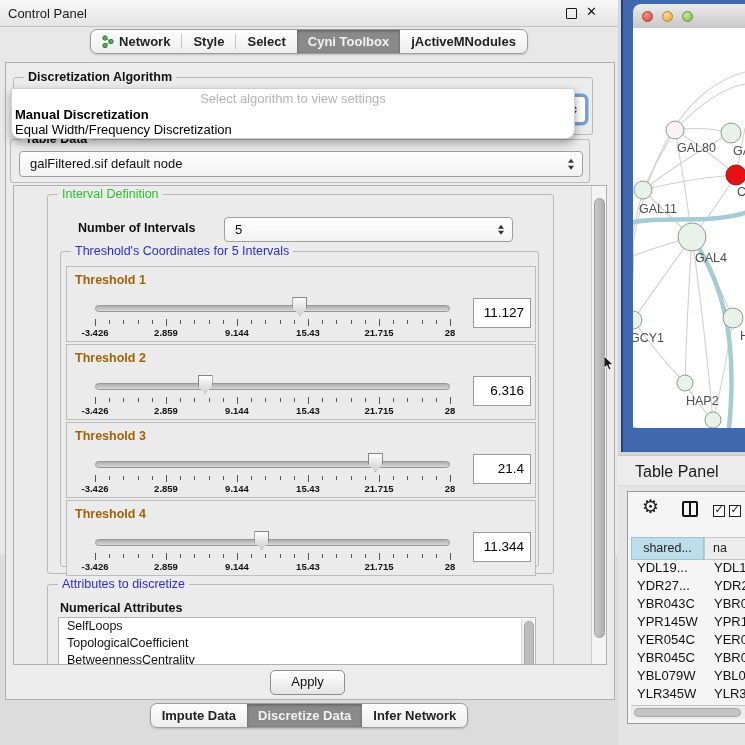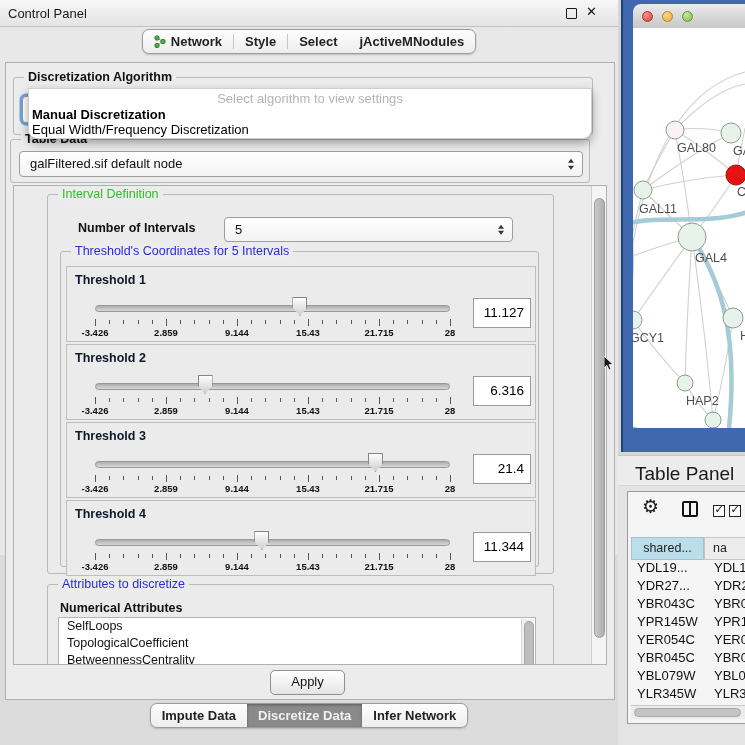--- a/index.html
+++ b/index.html
@@ -26,36 +26,36 @@
   .legend.black{color:#111;font-weight:bold;}
   .legend.green{color:#2dbf2d;}
   .legend.blue{color:#2a2ae0;}
   #g-algo{left:7px;top:14px;width:578px;height:56px;}
   #algo-combo{position:absolute;left:8px;top:18px;width:562px;height:25px;background:#fff;border:1px solid #9b9b9b;border-radius:4px;box-shadow:0 0 0 2.5px #67a3de;}
   .combo{position:absolute;background:linear-gradient(#ffffff,#f2f2f2);border:1px solid #9e9e9e;border-radius:4px;font-size:13px;color:#111;}
   .combo .val{position:absolute;left:10px;top:0;line-height:23px;}
   .combo-arrows{position:absolute;right:8px;top:50%;transform:translateY(-50%);display:flex;flex-direction:column;gap:2.5px;}
   .arr-up{width:0;height:0;border-left:3.5px solid transparent;border-right:3.5px solid transparent;border-bottom:4px solid #333;}
   .arr-dn{width:0;height:0;border-left:3.5px solid transparent;border-right:3.5px solid transparent;border-top:4px solid #333;}
-  #popup{position:absolute;left:22px;top:25px;width:562px;height:49px;background:#fff;border:1px solid #cfcfcf;border-radius:2px 2px 9px 9px;box-shadow:0 4px 10px rgba(0,0,0,.35);z-index:40;}
+  #popup{position:absolute;left:5px;top:25px;width:562px;height:49px;background:#fff;border:1px solid #cfcfcf;border-radius:2px 2px 9px 9px;box-shadow:0 4px 10px rgba(0,0,0,.35);z-index:40;}
   .popup-hint{text-align:center;color:#b4b4b4;font-size:13px;height:16px;padding-top:2px;}
   .popup-opt{font-size:13px;color:#000;padding-left:3px;height:15px;line-height:15px;}
   .popup-opt.bold{font-weight:bold;}
   #g-table{left:4px;top:76px;width:578px;height:42px;}
   #table-combo{left:8px;top:11px;width:562px;height:24px;}
   #table-combo .val{line-height:24px;}
   #scroll-area{position:absolute;left:7px;top:122px;width:592px;height:478px;border:1px solid #b0b0b0;background:#ebebeb;overflow:hidden;}
   #v-scrollbar{position:absolute;right:0;top:0;width:14px;height:478px;background:#f4f4f4;border-left:1px solid #cfcfcf;}
   #v-thumb{position:absolute;left:2px;top:12px;width:9px;height:438px;background:linear-gradient(90deg,#c9c9c9,#aeaeae);border-radius:6px;border:1px solid #9c9c9c;}
   #g-interval{left:33px;top:8px;width:505px;height:378px;}
   #num-label{position:absolute;left:30px;top:26px;font-size:12.5px;font-weight:bold;color:#111;}
   #num-combo{left:176px;top:22px;width:287px;height:23px;}
   #g-thresh{position:absolute;left:12px;top:56px;width:477px;height:314px;border:1px solid #b9b9b9;border-radius:3px;}
   .tpanel{position:absolute;left:5px;width:468px;height:74px;border:1px solid #bdbdbd;background:#ebebeb;}
-  .t-label{position:absolute;left:8px;top:6px;font-size:12.5px;font-weight:bold;color:#0f172a;}
+  .t-label{position:absolute;left:8px;top:6px;font-size:12.5px;font-weight:bold;color:#a16207;}
   .t-track{position:absolute;left:28px;top:38px;width:355px;height:7px;border-radius:4px;background:linear-gradient(#adadad,#d8d8d8);border:1px solid #989898;box-sizing:border-box;}
   .t-thumb{position:absolute;top:30px;width:15px;height:19px;background:linear-gradient(#fefefe,#cfcfcf);border:1px solid #858585;box-sizing:border-box;clip-path:polygon(0 0,100% 0,100% 55%,50% 100%,0 55%);}
   .tick{position:absolute;width:1px;background:#555;}
   .tick.minor{top:53px;height:4px;}
   .tick.major{top:52px;height:7px;}
   .ticklab{position:absolute;top:60px;width:44px;font-size:9.5px;font-weight:bold;color:#111;text-align:center;}
   .t-value{position:absolute;left:406px;top:31px;width:58px;height:30px;background:#fff;border:1px solid #9a9a9a;font-size:13.5px;line-height:28px;text-align:right;padding-right:6px;box-sizing:border-box;color:#000;}
   #g-attrs{left:33px;top:398px;width:505px;height:120px;}
   #attrs-header{position:absolute;left:12px;top:16px;font-size:12.5px;font-weight:bold;color:#111;}
   #attr-list{position:absolute;left:10px;top:32px;width:476px;height:80px;background:#fff;border:1px solid #b5b5b5;}
@@ -69,21 +69,21 @@
   #net-window{position:absolute;left:633px;top:4px;width:112px;height:296px;}
   #net-titlebar{position:absolute;left:0;top:0;width:112px;height:24px;background:linear-gradient(#ebebeb,#c7c7c7);border-bottom:1px solid #8e8e8e;border-radius:8px 0 0 0;}
   .light{position:absolute;top:6.5px;width:11px;height:11px;border-radius:50%;box-sizing:border-box;}
   .light.red{left:8.5px;background:radial-gradient(circle at 35% 30%,#f4938c,#dd4136);border:1px solid #a83a32;}
   .light.yellow{left:28.5px;background:radial-gradient(circle at 35% 30%,#f8d98c,#e9a83a);border:1px solid #b5822d;}
   .light.green{left:48.5px;background:radial-gradient(circle at 35% 30%,#c7e89a,#7fba45);border:1px solid #65933a;}
   #net-canvas{position:absolute;left:0;top:24px;width:112px;height:400px;background:#fff;overflow:hidden;}
   
   #table-panel{position:absolute;left:618px;top:455px;width:127px;height:290px;background:#e4e4e4;}
   #tp-titlebar{position:absolute;left:0;top:0;width:100%;height:29px;background:#ececec;border-top:1px solid #c8c8c8;border-bottom:1px solid #d8d8d8;}
-  #tp-title{position:absolute;left:17px;top:7px;font-size:19px;color:#1a1a1a;}
+  #tp-title{position:absolute;left:17px;top:7px;font-size:16px;color:#1a1a1a;}
   #tp-box{position:absolute;left:9px;top:36px;width:130px;height:231px;border:1px solid #9a9a9a;background:#f5f5f5;}
   .gearicon{position:absolute;left:14px;top:3px;font-size:19px;color:#1a1a1a;}
   .gearicon::after{content:"⚙";}
   .spliticon{position:absolute;left:54px;top:9px;width:16px;height:16px;border:2px solid #111;border-radius:2px;box-sizing:border-box;}
   .spliticon::after{content:"";position:absolute;left:50%;top:0;width:2px;height:100%;background:#111;transform:translateX(-50%);}
   .cbicon{position:absolute;top:13px;width:10px;height:10px;border:1.5px solid #222;background:#fff;}
   .cbicon::after{content:"✓";position:absolute;left:0.5px;top:-3.5px;font-size:11px;font-weight:bold;color:#111;}
   #cb1{left:85px;} #cb2{left:101px;}
   .th{position:absolute;top:45px;height:23px;box-sizing:border-box;font-size:12.5px;line-height:21px;color:#222;}
   #th1{left:3px;width:73px;background:#bcdeeb;border:1px solid #9fc3d2;text-align:center;}
@@ -117,20 +117,23 @@
             </svg></span>
           <span>Network</span>
         </div>
         <div class="vsep"></div>
         <div class="tab">
           <span>Style</span>
         </div>
         <div class="vsep"></div>
         <div class="tab">
           <span>Select</span>
+        </div>
+        <div class="tab active">
+          <span>Cyni Toolbox</span>
         </div>
         <div class="tab">
           <span>jActiveMNodules</span>
         </div>
       </div>
   </div>
 
   <div class="outer-box">
 
     <div class="group" id="g-algo">

